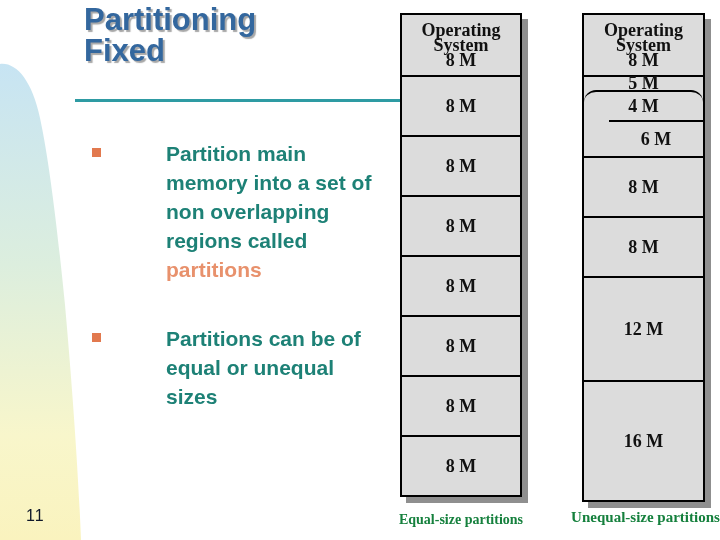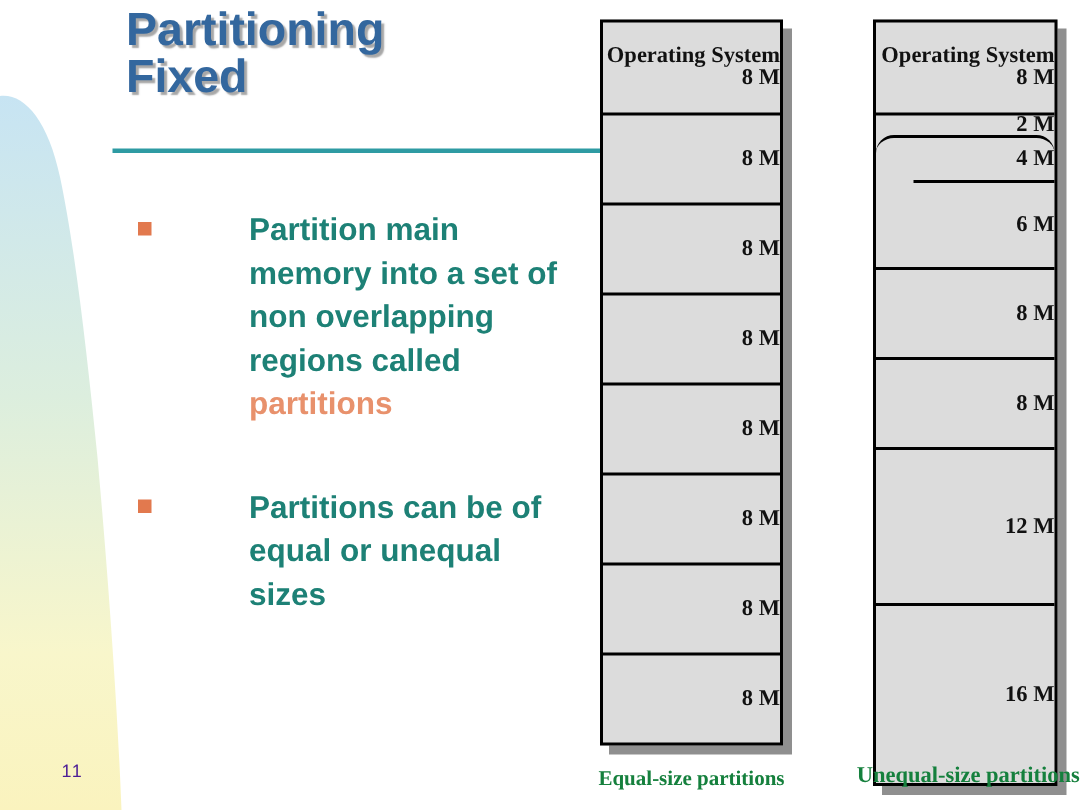--- a/index.html
+++ b/index.html
@@ -5,21 +5,21 @@
   html,body{margin:0;padding:0;}
   body{
     width:720px;height:540px;position:relative;overflow:hidden;
     background:#ffffff;font-family:"Liberation Sans",sans-serif;
   }
   
   #deco{position:absolute;left:0;top:0;z-index:0;}
   
   .page-number{
     position:absolute;left:26px;top:507px;z-index:3;
-    font-size:12px;color:#4c1d95;letter-spacing:1px;margin-left:15px;
+    font-size:16px;color:#0f172a;letter-spacing:1px;
   }
   
   .title{
     position:absolute;left:84px;top:4px;z-index:3;
     font-size:31px;font-weight:bold;line-height:31px;color:#33679e;
     text-shadow:2px 2px 1px rgba(130,130,130,0.7);
     letter-spacing:0px;
   }
   .title-divider{
     position:absolute;left:75px;top:99px;width:326px;height:3px;
@@ -43,22 +43,22 @@
     position:absolute;top:13px;z-index:2;
     background:#dcdcdc;border:2px solid #000000;
     box-shadow:6px 6px 0 #8f8f8f;
     box-sizing:content-box;
     font-family:"Liberation Serif",serif;font-weight:bold;color:#111111;
   }
   #diagram-equal{left:400px;width:118px;}
   #diagram-unequal{left:582px;width:119px;}
   .mem-row{
     box-sizing:border-box;display:flex;flex-direction:column;
-    justify-content:center;align-items:flex-end;
-    font-size:15px;line-height:15px;text-align:center;
+    justify-content:center;align-items:center;
+    font-size:18px;line-height:15px;text-align:center;
   }
   .mem-row + .mem-row{border-top:2px solid #000000;}
   .mem-caption{
     position:absolute;z-index:2;text-align:center;
     font-family:"Liberation Serif",serif;font-weight:bold;color:#15803d;
   }
   #caption-equal{left:381px;top:512px;width:160px;font-size:14px;}
   #caption-unequal{left:553px;top:509px;width:185px;font-size:15px;}
 </style>
 </head>
@@ -121,26 +121,26 @@
     <div class="mem-row" style="height: 60px;">
       <div>8 M</div>
     </div>
   </div>
 <div id="diagram-unequal" class="mem-col">
     <div class="mem-row" style="height: 60px;">
       <div>Operating System</div>
       <div>8 M</div>
     </div>
     <div class="mem-row" style="height: 15px;">
-      <div>2 M</div>
+      <div>5 M</div>
     </div>
     <div class="mem-row" style="height: 30px; border-radius: 12px;">
       <div>4 M</div>
     </div>
-    <div class="mem-row" style="height: 58px; margin-left: 25px;">
+    <div class="mem-row" style="height: 36px; margin-left: 25px;">
       <div>6 M</div>
     </div>
     <div class="mem-row" style="height: 60px;">
       <div>8 M</div>
     </div>
     <div class="mem-row" style="height: 60px;">
       <div>8 M</div>
     </div>
     <div class="mem-row" style="height: 104px;">
       <div>12 M</div>

